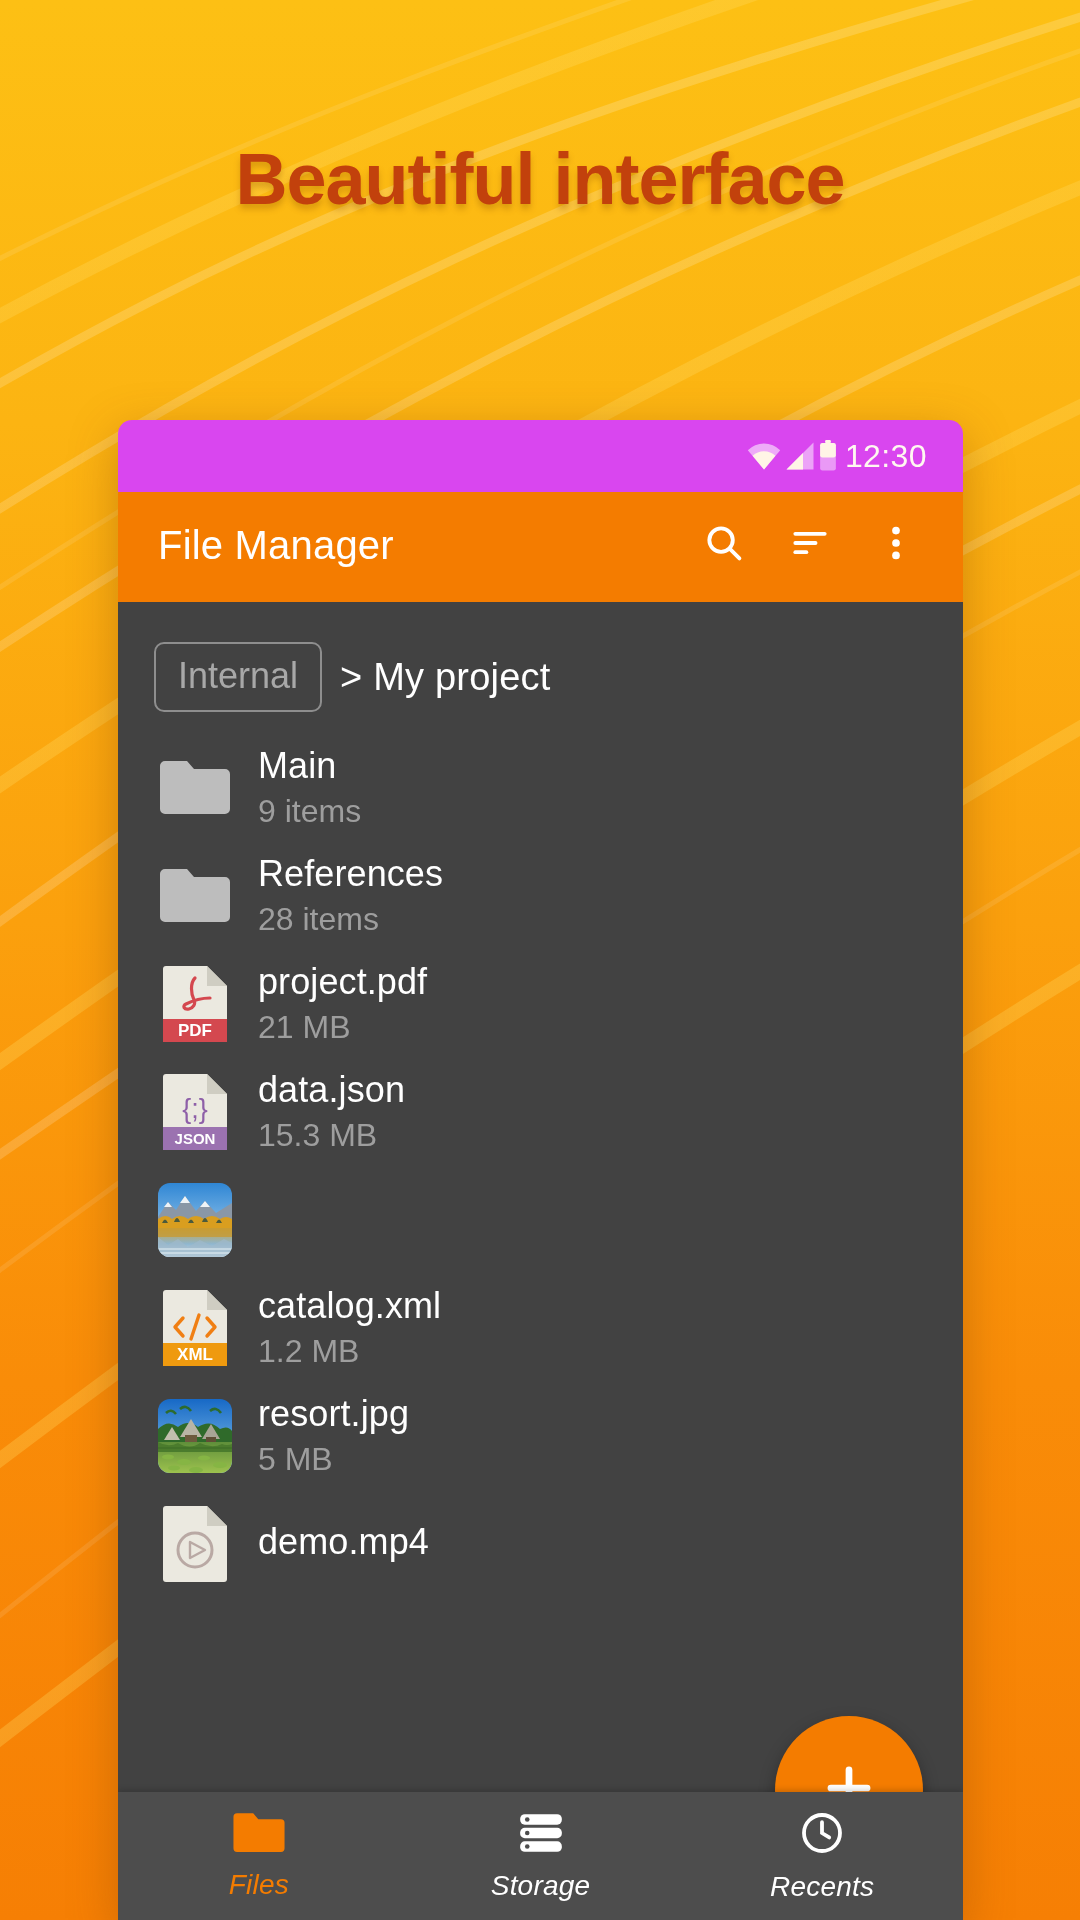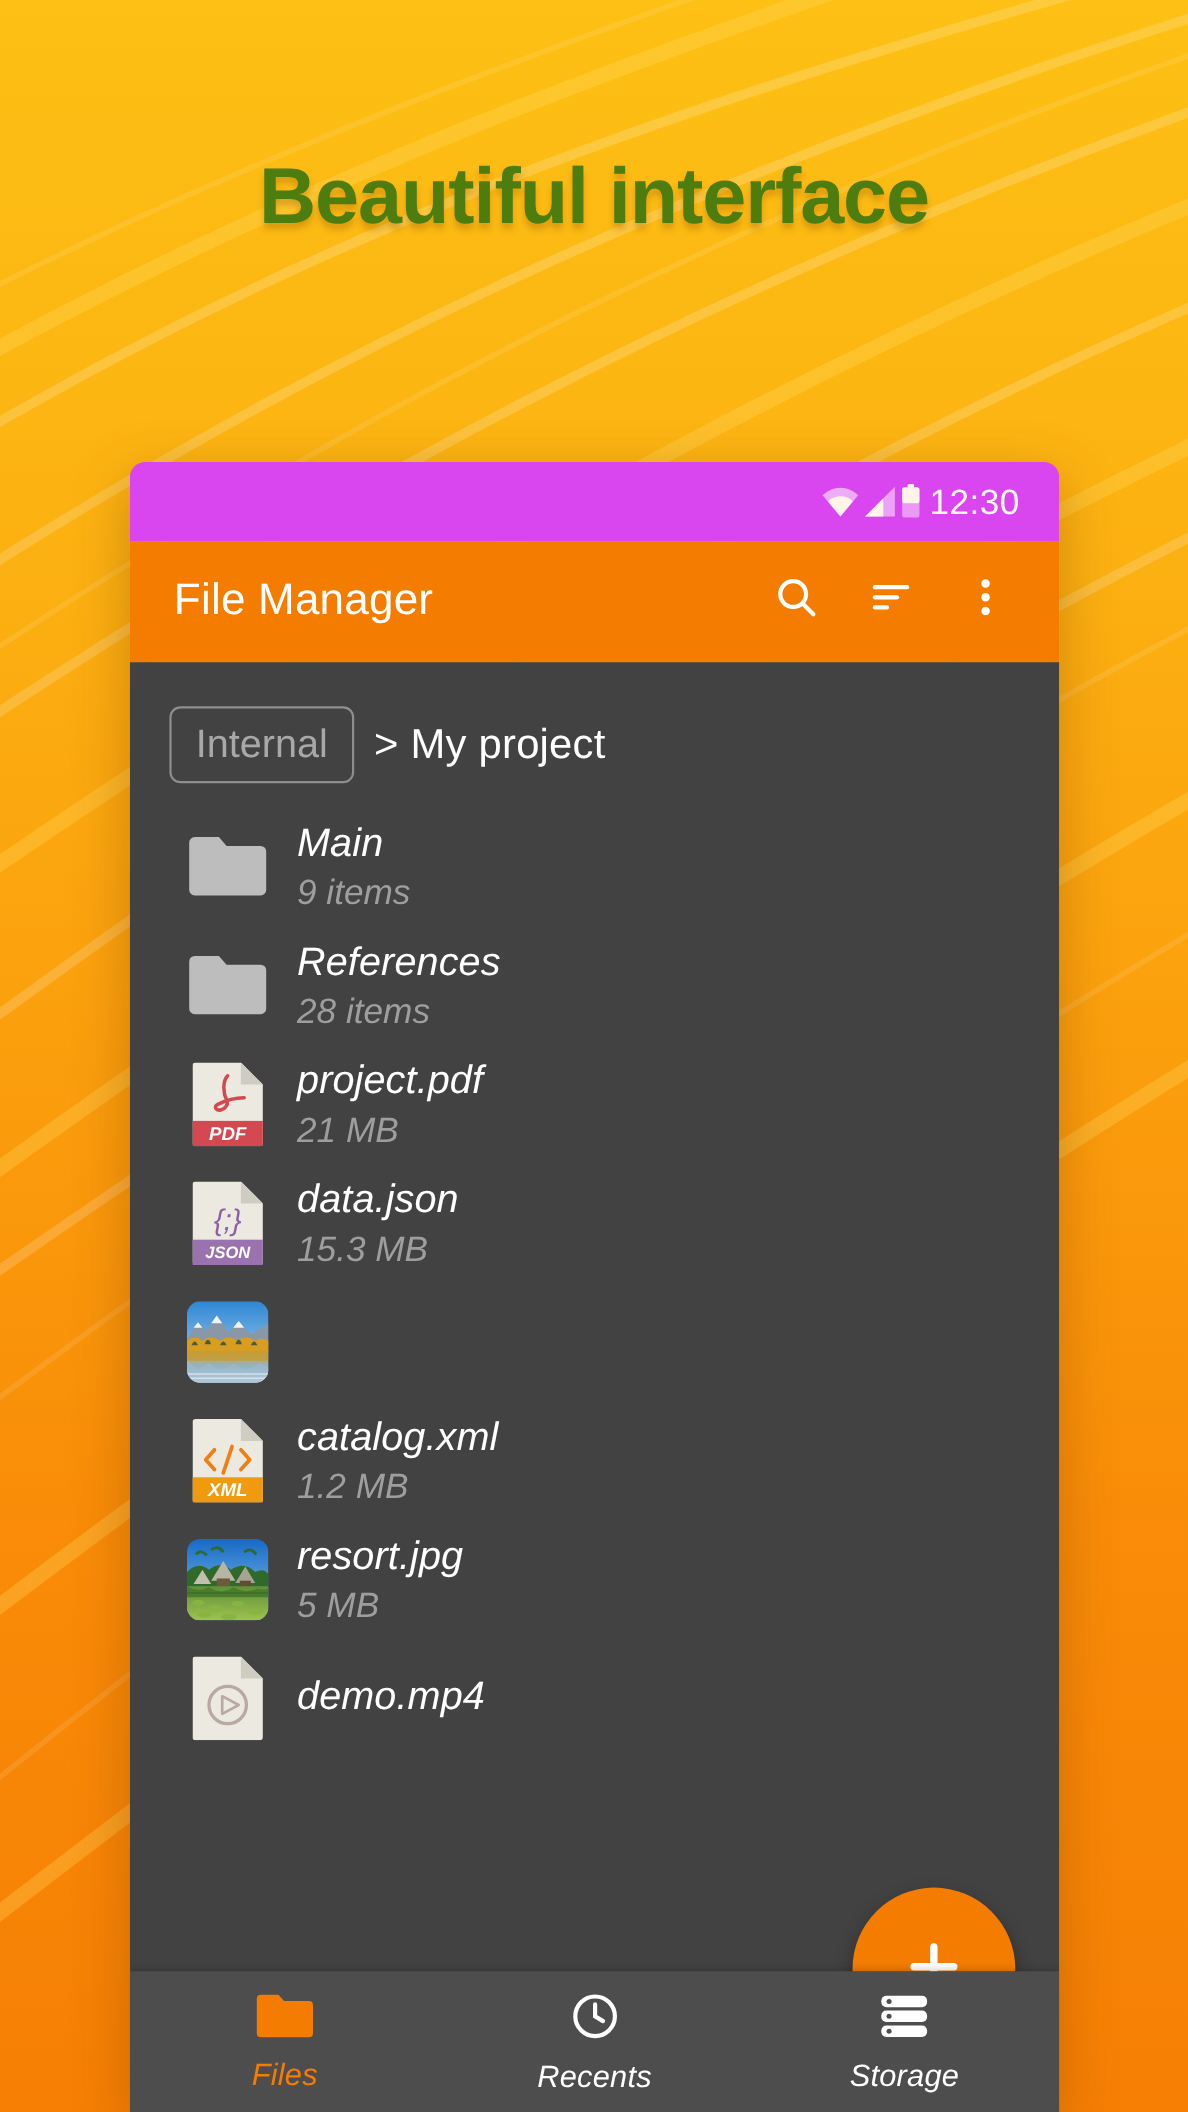--- a/index.html
+++ b/index.html
@@ -16,21 +16,21 @@
   
   .streaks { position:absolute; inset:0; overflow:hidden; pointer-events:none; }
   .streaks svg { width:100%; height:100%; display:block; }
 
   
   .headline {
     position:absolute; left:0; right:0; top:138px;
     text-align:center;
     font-size:72px;
     font-weight:bold;
-    color:#4d7c0f;
+    color:#c2410c;
     letter-spacing:-1px;
     text-shadow:0 5px 6px rgba(150,85,0,.33);
     z-index:5;
   }
 
   
   .phone {
     position:absolute;
     left:118px; top:420px;
     width:845px; height:1500px;
@@ -87,21 +87,21 @@
     border:2px solid #8e8e8e;
     border-radius:10px;
     color:#a8a8a8;
     font-size:36px;
     padding:14px 22px 16px;
     line-height:1;
   }
   .crumb-tail { color:#ffffff; font-size:38px; letter-spacing:.2px; }
 
   
-  .filelist { padding:0 0 0 16px;font-style:italic; }
+  .filelist { padding:0 0 0 4px; }
   .row {
     display:flex; align-items:center;
     height:108px;
     padding-left:36px;
   }
   .row .thumb {
     width:74px; height:74px;
     flex:0 0 74px;
     display:flex; align-items:center; justify-content:center;
     margin-right:26px;
@@ -433,38 +433,38 @@
         <span>
           <svg width="54" height="44" viewBox="0 0 74 60">
             <path d="M2,8 a5,5 0 0 1 5,-5 h22 l7,8 h31 a5,5 0 0 1 5,5 v35 a5,5 0 0 1 -5,5 h-60 a5,5 0 0 1 -5,-5 Z" fill="#f47c00"></path>
           </svg>
         </span>
         <span class="nlabel">Files</span>
       </div>
 
       <div class="navitem">
         <span>
-          <svg width="48" height="48" viewBox="0 0 24 24" fill="none" stroke="#ffffff" stroke-width="1.9" stroke-linecap="round">
-            <circle cx="12" cy="12" r="9"></circle>
-            <path d="M12 6.6 L12 12 L15.6 14.2"></path>
-          </svg>
-        </span>
-        <span class="nlabel">Recents</span>
-      </div>
-
-      <div class="navitem">
-        <span>
           <svg width="50" height="46" viewBox="0 0 24 22">
             <rect x="2" y="2" width="20" height="5" rx="2.2" fill="#ffffff"></rect>
             <rect x="2" y="8.5" width="20" height="5" rx="2.2" fill="#ffffff"></rect>
             <rect x="2" y="15" width="20" height="5" rx="2.2" fill="#ffffff"></rect>
             <circle cx="5.4" cy="4.5" r="1.1" fill="#4d4d4d"></circle>
             <circle cx="5.4" cy="11" r="1.1" fill="#4d4d4d"></circle>
             <circle cx="5.4" cy="17.5" r="1.1" fill="#4d4d4d"></circle>
           </svg>
         </span>
         <span class="nlabel">Storage</span>
       </div>
 
+      <div class="navitem">
+        <span>
+          <svg width="48" height="48" viewBox="0 0 24 24" fill="none" stroke="#ffffff" stroke-width="1.9" stroke-linecap="round">
+            <circle cx="12" cy="12" r="9"></circle>
+            <path d="M12 6.6 L12 12 L15.6 14.2"></path>
+          </svg>
+        </span>
+        <span class="nlabel">Recents</span>
+      </div>
+
     </div>
 
   </div>
 </div>
 
 </body></html>

